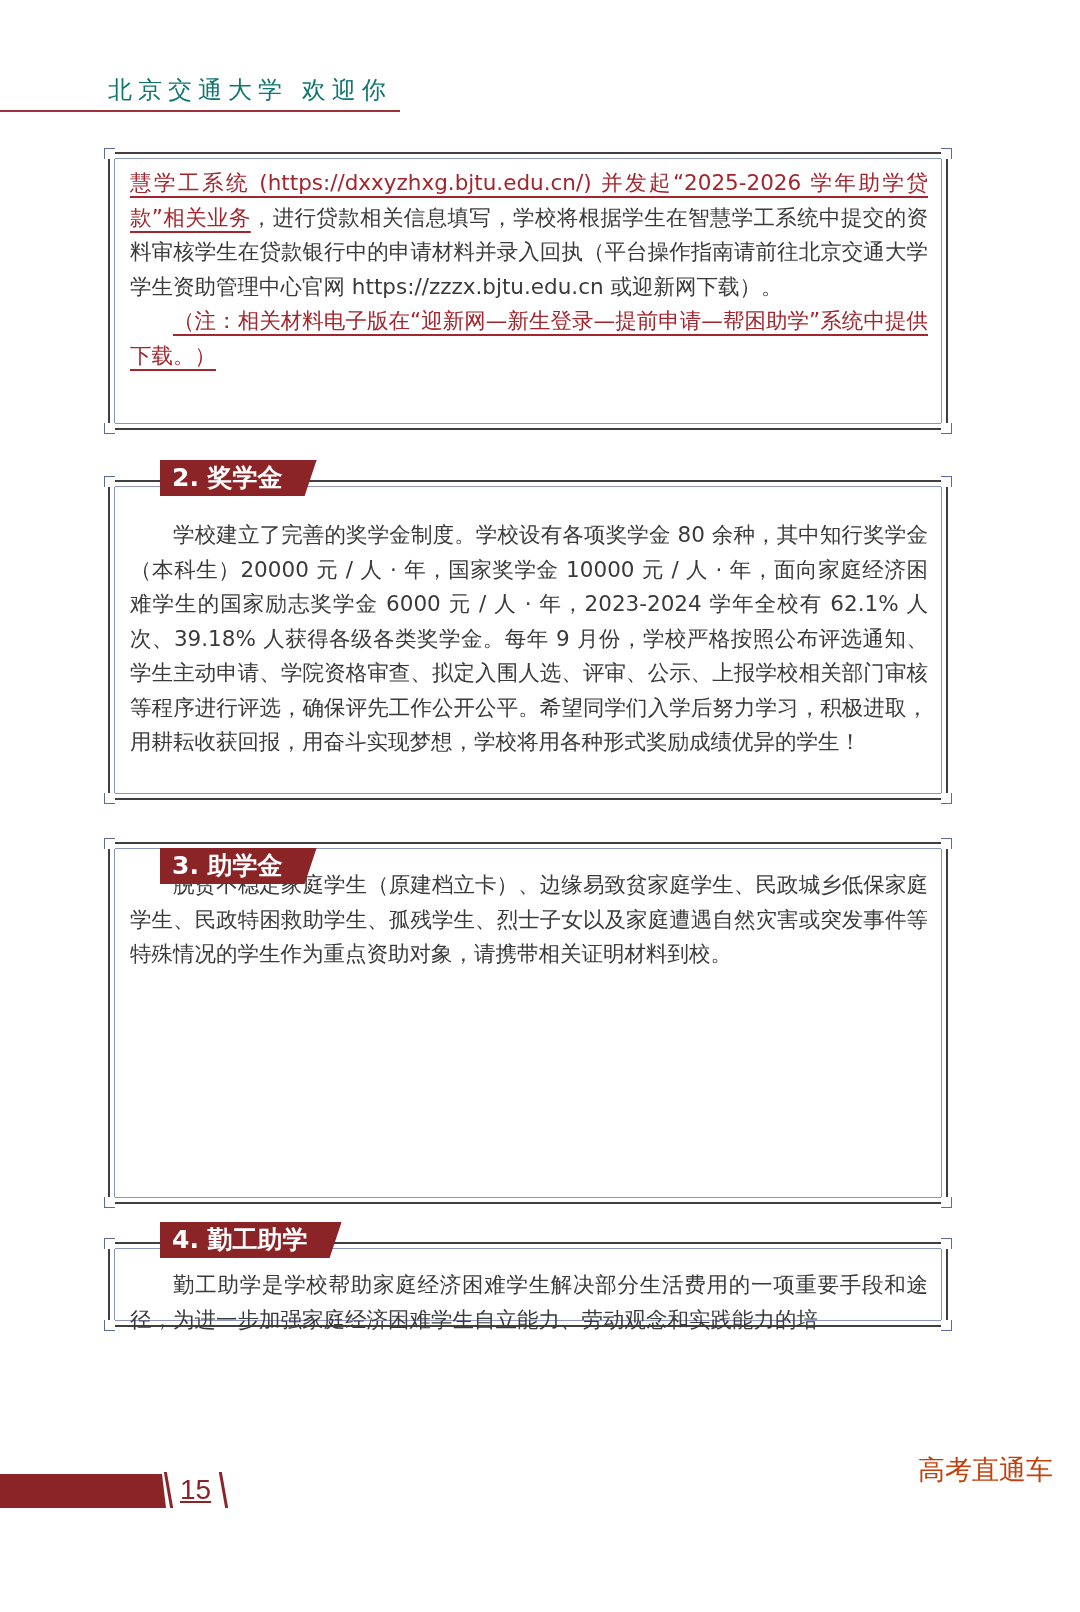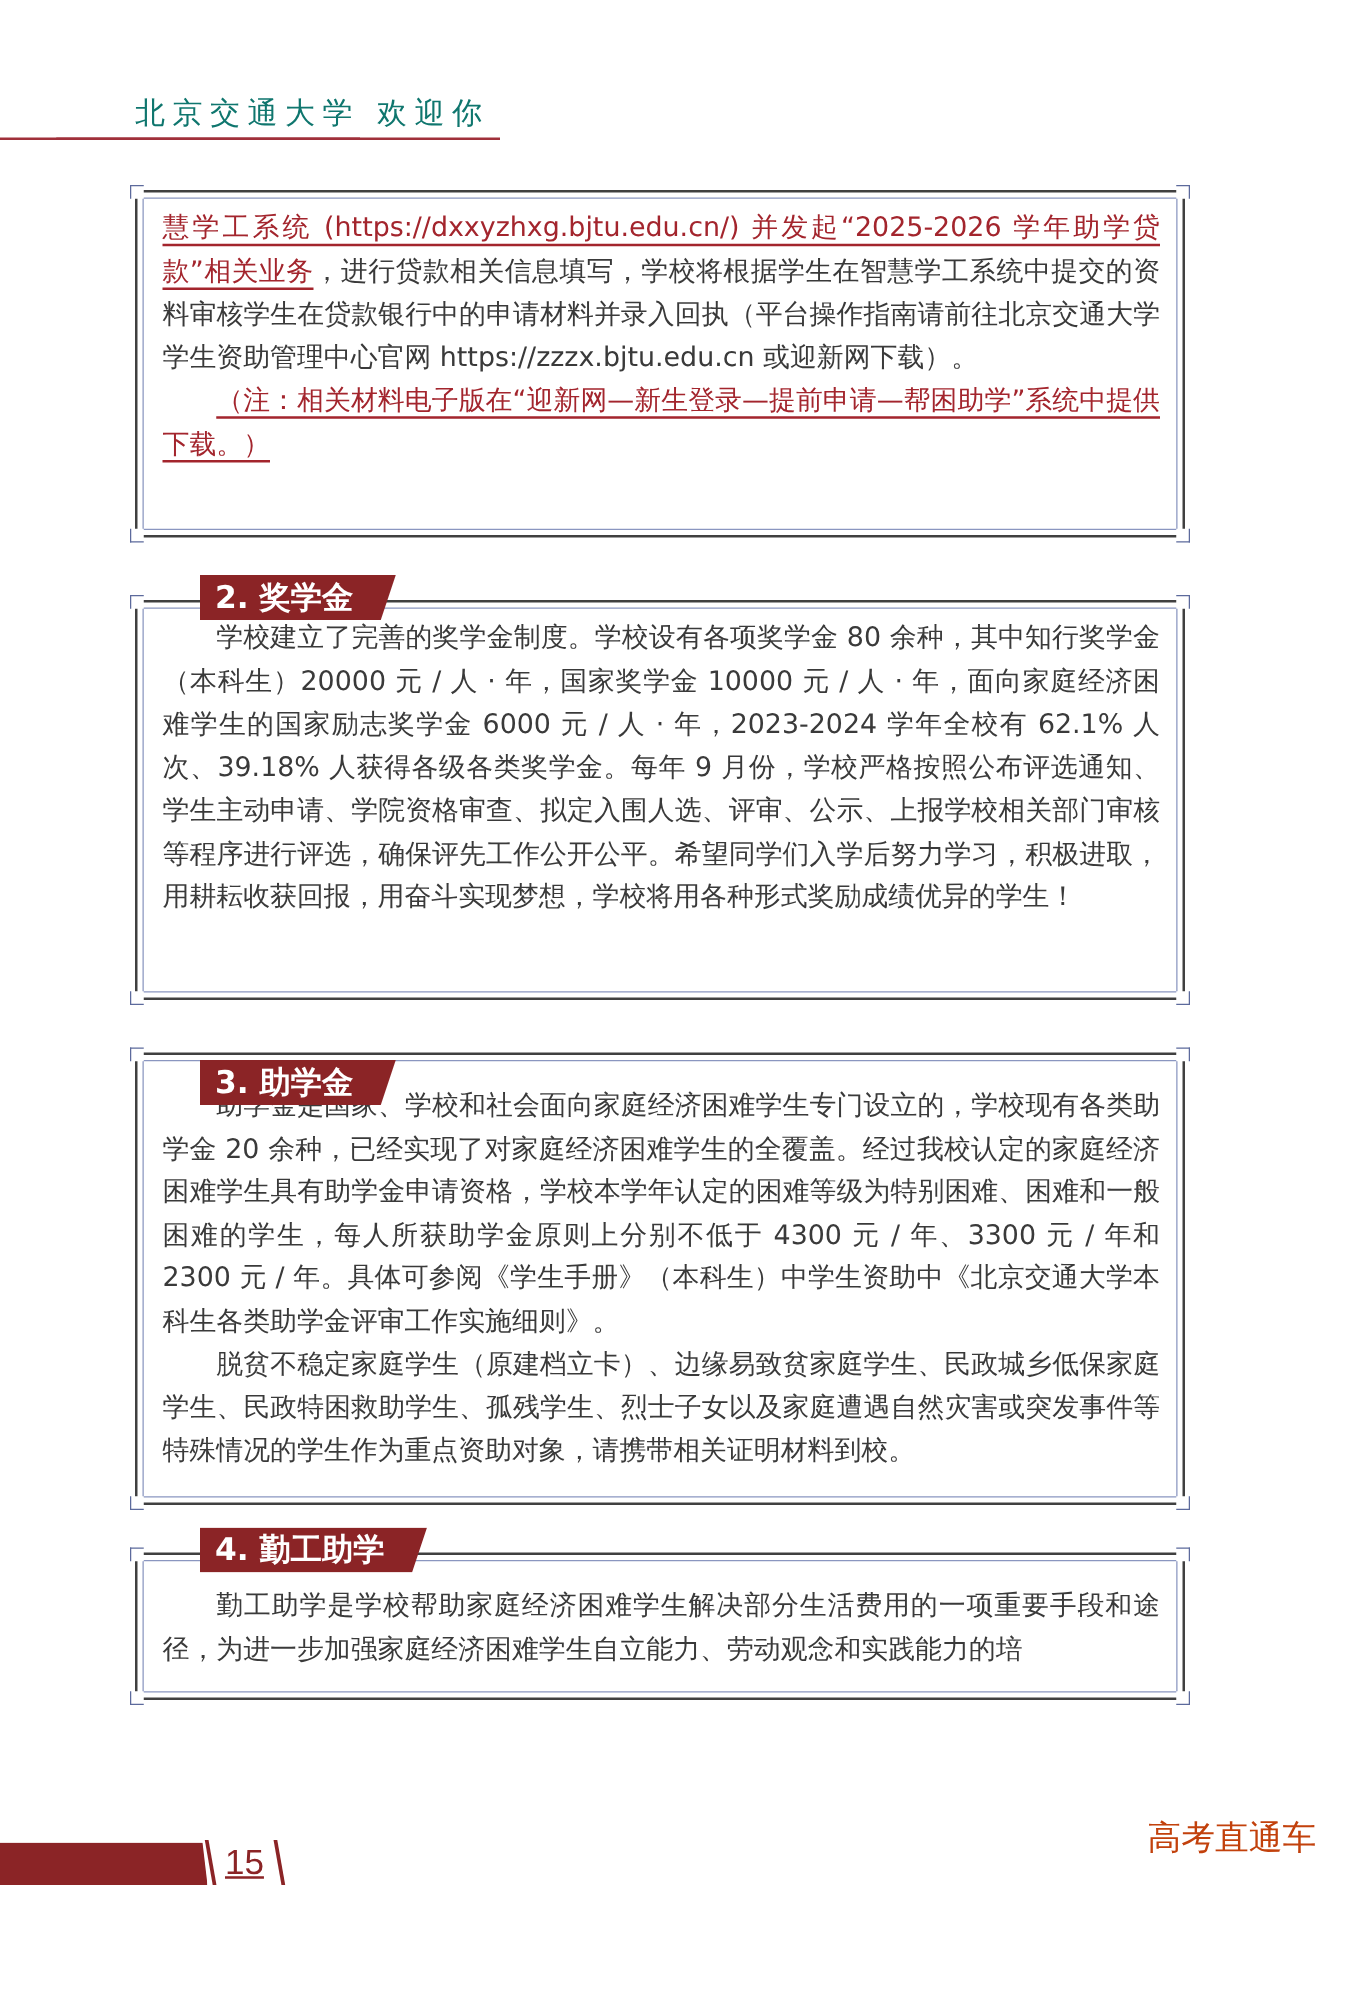--- a/index.html
+++ b/index.html
@@ -61,39 +61,38 @@
     <p class="para noindent"><span class="red">慧学工系统 (https://dxxyzhxg.bjtu.edu.cn/) 并发起“2025-2026 学年助学贷款”相关业务</span><span>，进行贷款相关信息填写，学校将根据学生在智慧学工系统中提交的资料审核学生在贷款银行中的申请材料并录入回执（平台操作指南请前往北京交通大学学生资助管理中心官网 https://zzzx.bjtu.edu.cn 或迎新网下载）。</span></p>
     <p class="para"><span class="red">（注：相关材料电子版在“迎新网—新生登录—提前申请—帮困助学”系统中提供下载。）</span></p>
   </div>
 </div>
 
 <div class="box" style="top:480px;height:320px;">
   <span class="corner c-tl"></span>
     <span class="corner c-tr"></span>
     <span class="corner c-bl"></span>
     <span class="corner c-br"></span>
-  <div class="content" style="padding-top:12px;">
+  <div class="content" style="padding-top:12px;margin-top:24px;">
     <p class="para">学校建立了完善的奖学金制度。学校设有各项奖学金 80 余种，其中知行奖学金（本科生）20000 元 / 人 · 年，国家奖学金 10000 元 / 人 · 年，面向家庭经济困难学生的国家励志奖学金 6000 元 / 人 · 年，2023-2024 学年全校有 62.1% 人次、39.18% 人获得各级各类奖学金。每年 9 月份，学校严格按照公布评选通知、学生主动申请、学院资格审查、拟定入围人选、评审、公示、上报学校相关部门审核等程序进行评选，确保评先工作公开公平。希望同学们入学后努力学习，积极进取，用耕耘收获回报，用奋斗实现梦想，学校将用各种形式奖励成绩优异的学生！</p>
   </div>
 </div>
 <div class="tag" style="top:460px;">2. 奖学金</div>
 
 <div class="box" style="top:842px;height:362px;">
   <span class="corner c-tl"></span>
     <span class="corner c-tr"></span>
     <span class="corner c-bl"></span>
     <span class="corner c-br"></span>
   <div class="content" style="padding-top:24px;">
-    <p class="para">助学金是国家、学校和社会面向家庭经济困难学生专门设立的，学校现有各类助学金 20 余种，已经实现了对家庭经济困难学生的全覆盖。经过我校认定的家庭经济困难学生具有助学金申请资格，学校本学年认定的困难等级为特别困难、困难和一般困难的学生，每人所获助学金原则上分别不低于 4300 元 / 年、3300 元 / 年和 2300 元 / 年。具体可参阅《学生手册》（本科生）中学生资助中《北京交通大学本科生各类助学金评审工作实施细则》。</p>
     <p class="para">脱贫不稳定家庭学生（原建档立卡）、边缘易致贫家庭学生、民政城乡低保家庭学生、民政特困救助学生、孤残学生、烈士子女以及家庭遭遇自然灾害或突发事件等特殊情况的学生作为重点资助对象，请携带相关证明材料到校。</p>
   </div>
 </div>
 <div class="tag" style="top:848px;">3. 助学金</div>
 
-<div class="box" style="top:1242px;height:118px;">
+<div class="box" style="top:1242px;height:85px;">
   <span class="corner c-tl"></span>
     <span class="corner c-tr"></span>
     <span class="corner c-bl"></span>
     <span class="corner c-br"></span>
   <div class="content" style="padding-top:24px;">
     <p class="para">勤工助学是学校帮助家庭经济困难学生解决部分生活费用的一项重要手段和途径，为进一步加强家庭经济困难学生自立能力、劳动观念和实践能力的培</p>
   </div>
 </div>
 <div class="tag" style="top:1222px;">4. 勤工助学</div>
 

